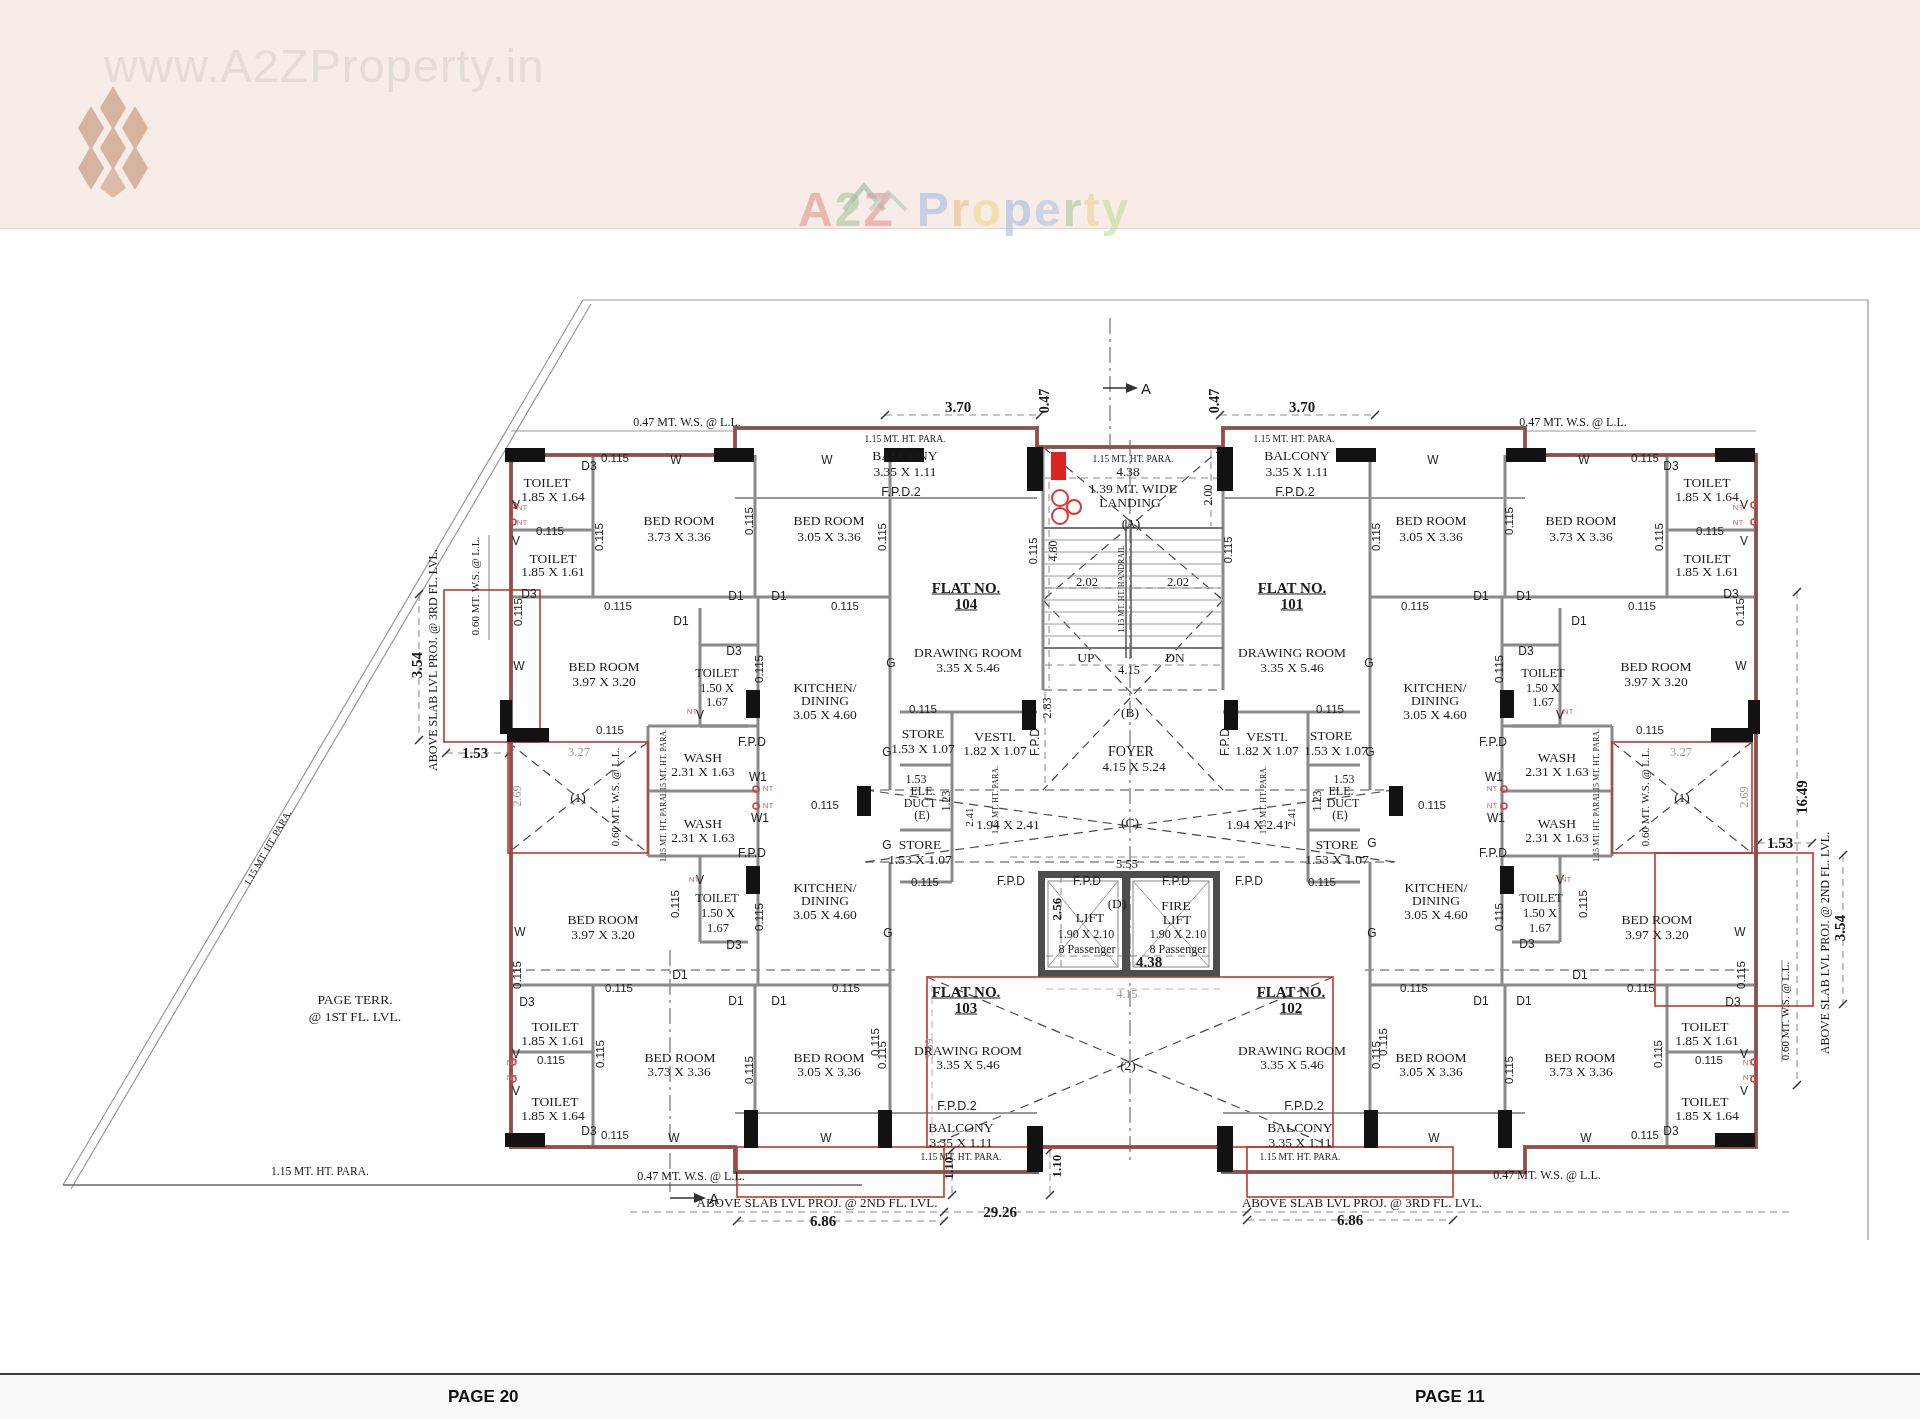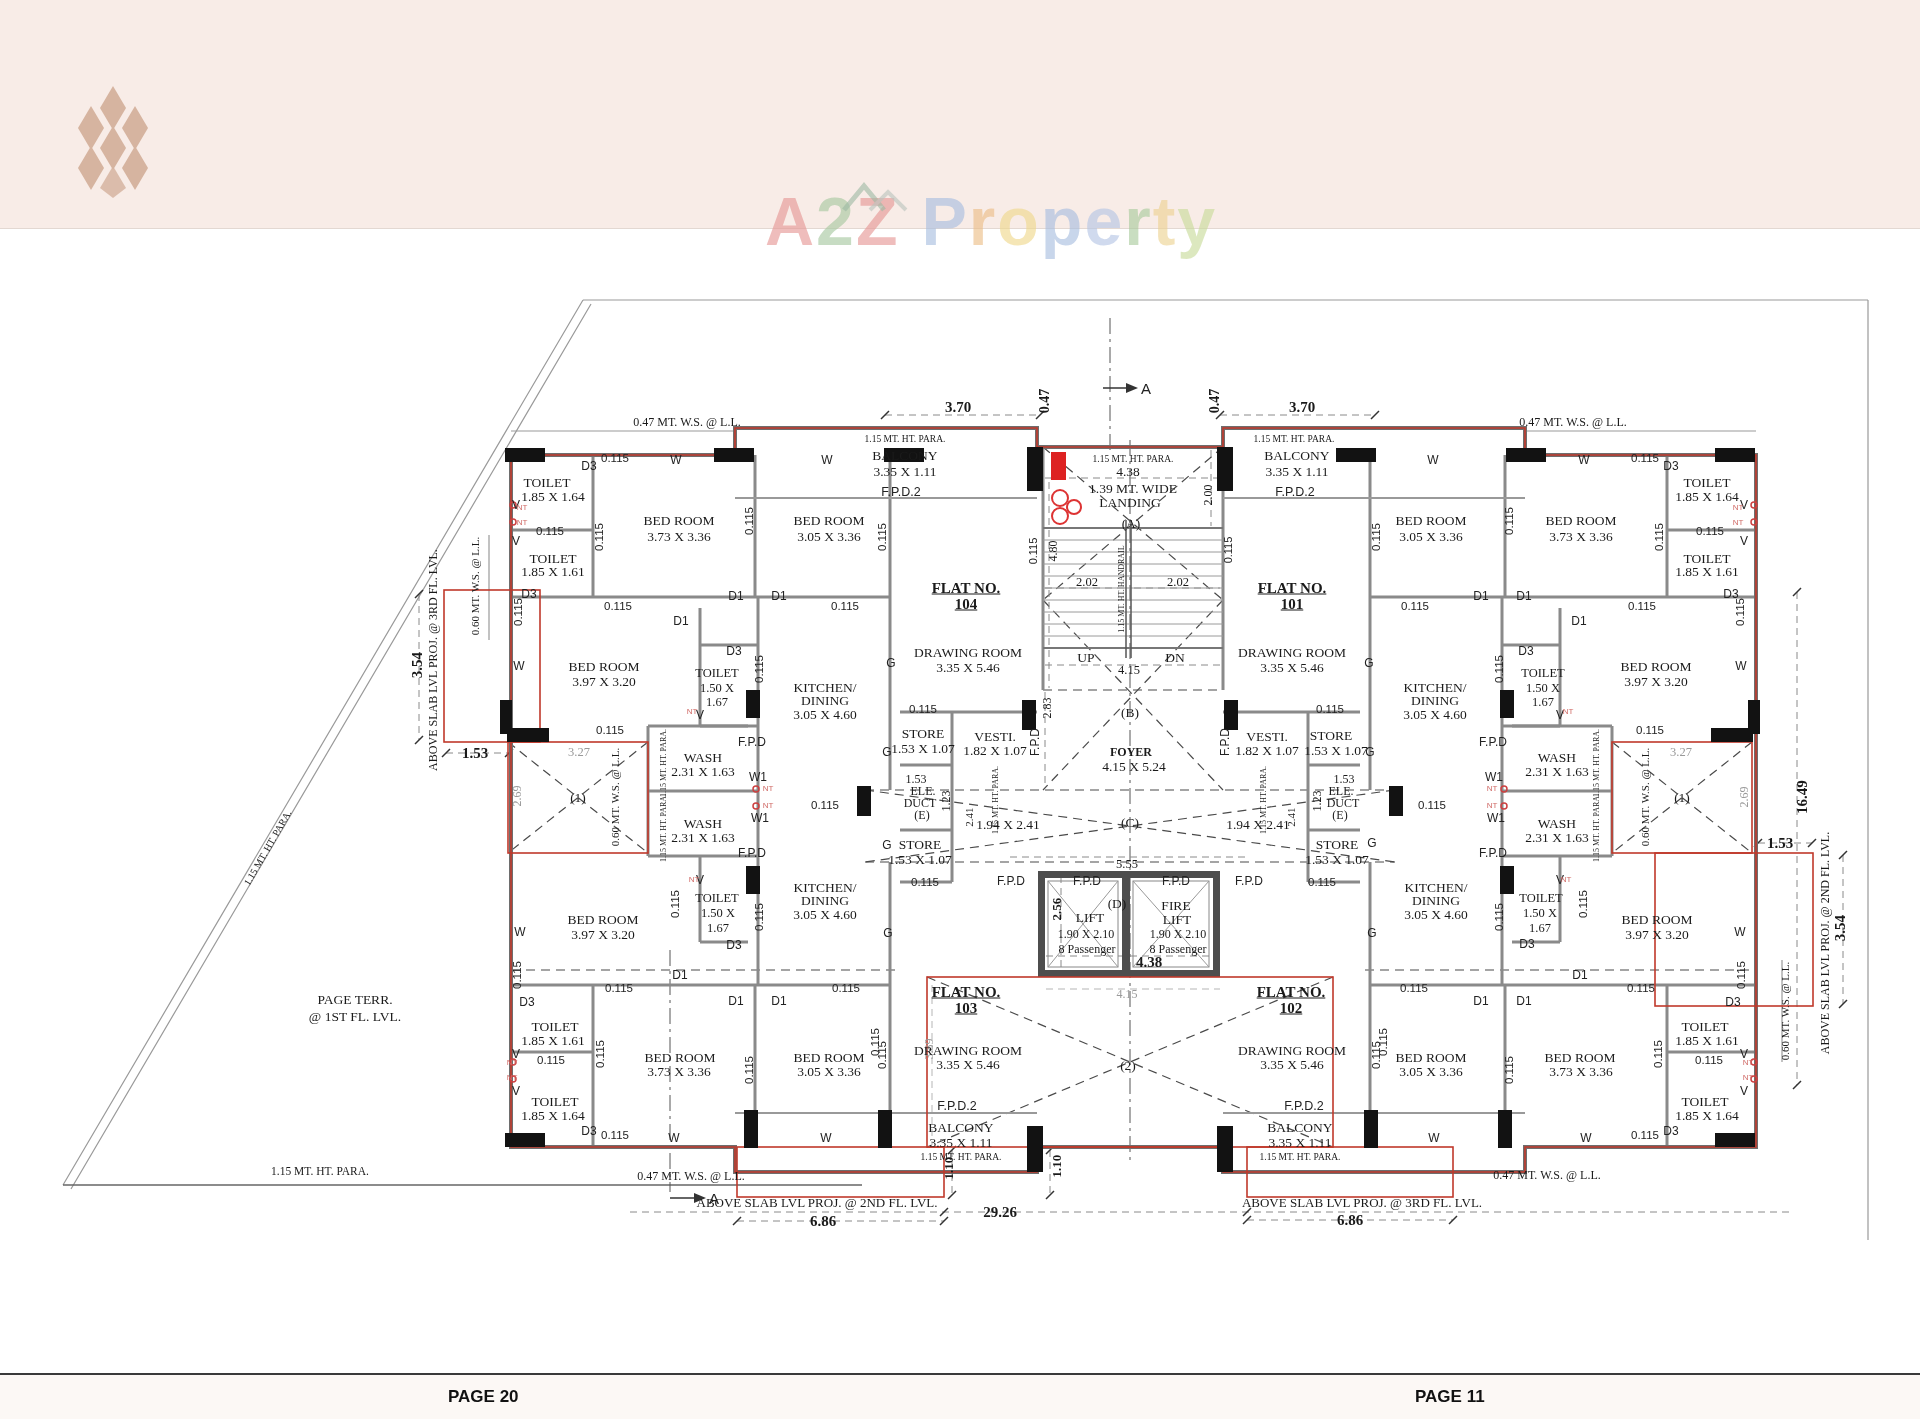--- a/index.html
+++ b/index.html
@@ -4,41 +4,42 @@
 <style>
   html,body{margin:0;padding:0;}
   body{width:1920px;height:1419px;position:relative;background:#fff;
        font-family:"Liberation Sans",sans-serif;overflow:hidden;}
   #header{position:absolute;left:0;top:0;width:1920px;height:228px;background:#f8ece7;}
   #watermark{position:absolute;left:104px;top:38px;font-size:47px;letter-spacing:1px;
        color:#e4dcd6;font-family:"Liberation Sans",sans-serif;}
   #title{position:absolute;left:176px;top:104px;font-size:31px;color:#151515;
        font-family:"Liberation Sans",sans-serif;}
   #title .tb{font-weight:bold;}
-  #brand{position:absolute;left:765px;top:182px;font-size:68px;font-weight:bold;
+  #brand{position:absolute;left:798px;top:182px;font-size:48px;font-weight:bold;
        font-family:"Liberation Sans",sans-serif;opacity:.62;letter-spacing:2px;white-space:nowrap;}
   #brand span{display:inline-block;}
   #plan-area{position:absolute;left:0;top:228px;width:1920px;height:1145px;background:#ffffff;
        border-top:1px solid #e3d8d2;}
   #footer{position:absolute;left:0;top:1373px;width:1920px;height:46px;background:#fcf8f5;
        border-top:2px solid #3a3a3a;}
   .pageno{position:absolute;top:12px;font-weight:bold;font-size:17px;color:#111;}
   svg{position:absolute;left:0;top:0;}
   .lbl{position:absolute;font-family:"Liberation Serif",serif;color:#1a1a1a;
        white-space:nowrap;line-height:1;transform:translate(-50%,-50%);}
   .lbl.sans{font-family:"Liberation Sans",sans-serif;color:#222;}
   .lbl.b{font-weight:bold;}
   .lbl.u{text-decoration:underline;}
   #logo-icon{position:absolute;left:64px;top:78px;}
   #house-icon{position:absolute;left:840px;top:178px;}
 </style>
 </head>
 <body>
 
 <div id="header">
+  <div id="watermark">www.A2ZProperty.in</div>
   <svg id="logo-icon" width="110" height="120" viewBox="0 0 110 120">
     <g fill="#d6b4a0">
       <path d="M49,8 L62,30 L49,52 L36,30 Z"></path>
       <path d="M49,48 L62,70 L49,92 L36,70 Z"></path>
       <path d="M49,88 L62,110 L49,120 L36,110 Z" opacity=".85"></path>
       <path d="M27,28 L40,50 L27,72 L14,50 Z"></path>
       <path d="M27,68 L40,90 L27,112 L14,90 Z"></path>
       <path d="M71,28 L84,50 L71,72 L58,50 Z"></path>
       <path d="M71,68 L84,90 L71,112 L58,90 Z"></path>
     </g>
@@ -229,21 +230,21 @@
     <div class="lbl" style="left: 1053px; top: 551px; font-size: 12px; transform: translate(-50%, -50%) rotate(-90deg);">4.80</div>
     <div class="lbl sans" style="left: 1033px; top: 551px; font-size: 11px; transform: translate(-50%, -50%) rotate(-90deg);">0.115</div>
     <div class="lbl sans" style="left: 1228px; top: 550px; font-size: 11px; transform: translate(-50%, -50%) rotate(-90deg);">0.115</div>
     <div class="lbl" style="left: 1087px; top: 582px; font-size: 12.5px; transform: translate(-50%, -50%);">2.02</div>
     <div class="lbl" style="left: 1178px; top: 582px; font-size: 12.5px; transform: translate(-50%, -50%);">2.02</div>
     <div class="lbl" style="left: 1122px; top: 589px; font-size: 8px; transform: translate(-50%, -50%) rotate(-90deg);">1.15 MT. HT. HANDRAIL</div>
     <div class="lbl" style="left: 1086px; top: 658px; font-size: 13.5px; transform: translate(-50%, -50%);">UP</div>
     <div class="lbl" style="left: 1175px; top: 658px; font-size: 13.5px; transform: translate(-50%, -50%);">DN</div>
     <div class="lbl" style="left: 1129px; top: 670px; font-size: 12.5px; transform: translate(-50%, -50%);">4.15</div>
     <div class="lbl" style="left: 1130px; top: 713px; font-size: 13.5px; transform: translate(-50%, -50%);">(B)</div>
-    <div class="lbl" style="left: 1131px; top: 752px; font-size: 12px; transform: translate(-50%, -50%); font-weight: bold;">FOYER</div>
+    <div class="lbl" style="left: 1131px; top: 752px; font-size: 14px; transform: translate(-50%, -50%);">FOYER</div>
     <div class="lbl" style="left: 1134px; top: 767px; font-size: 13.5px; transform: translate(-50%, -50%);">4.15 X 5.24</div>
     <div class="lbl" style="left: 1047px; top: 708px; font-size: 12px; transform: translate(-50%, -50%) rotate(-90deg);">2.83</div>
     <div class="lbl" style="left: 1130px; top: 823px; font-size: 13.5px; transform: translate(-50%, -50%);">(C)</div>
     <div class="lbl" style="left: 1008px; top: 825px; font-size: 13.5px; transform: translate(-50%, -50%);">1.94 X 2.41</div>
     <div class="lbl" style="left: 1258px; top: 825px; font-size: 13.5px; transform: translate(-50%, -50%);">1.94 X 2.41</div>
     <div class="lbl" style="left: 1127px; top: 864px; font-size: 12.5px; transform: translate(-50%, -50%);">5.55</div>
     <div class="lbl" style="left: 969px; top: 817px; font-size: 11px; transform: translate(-50%, -50%) rotate(-90deg);">2.41</div>
     <div class="lbl" style="left: 1291px; top: 817px; font-size: 11px; transform: translate(-50%, -50%) rotate(-90deg);">2.41</div>
     <div class="lbl" style="left: 996px; top: 800px; font-size: 8px; transform: translate(-50%, -50%) rotate(-90deg);">1.15 MT. HT. PARA.</div>
     <div class="lbl" style="left: 1264px; top: 800px; font-size: 8px; transform: translate(-50%, -50%) rotate(-90deg);">1.15 MT. HT. PARA.</div>

